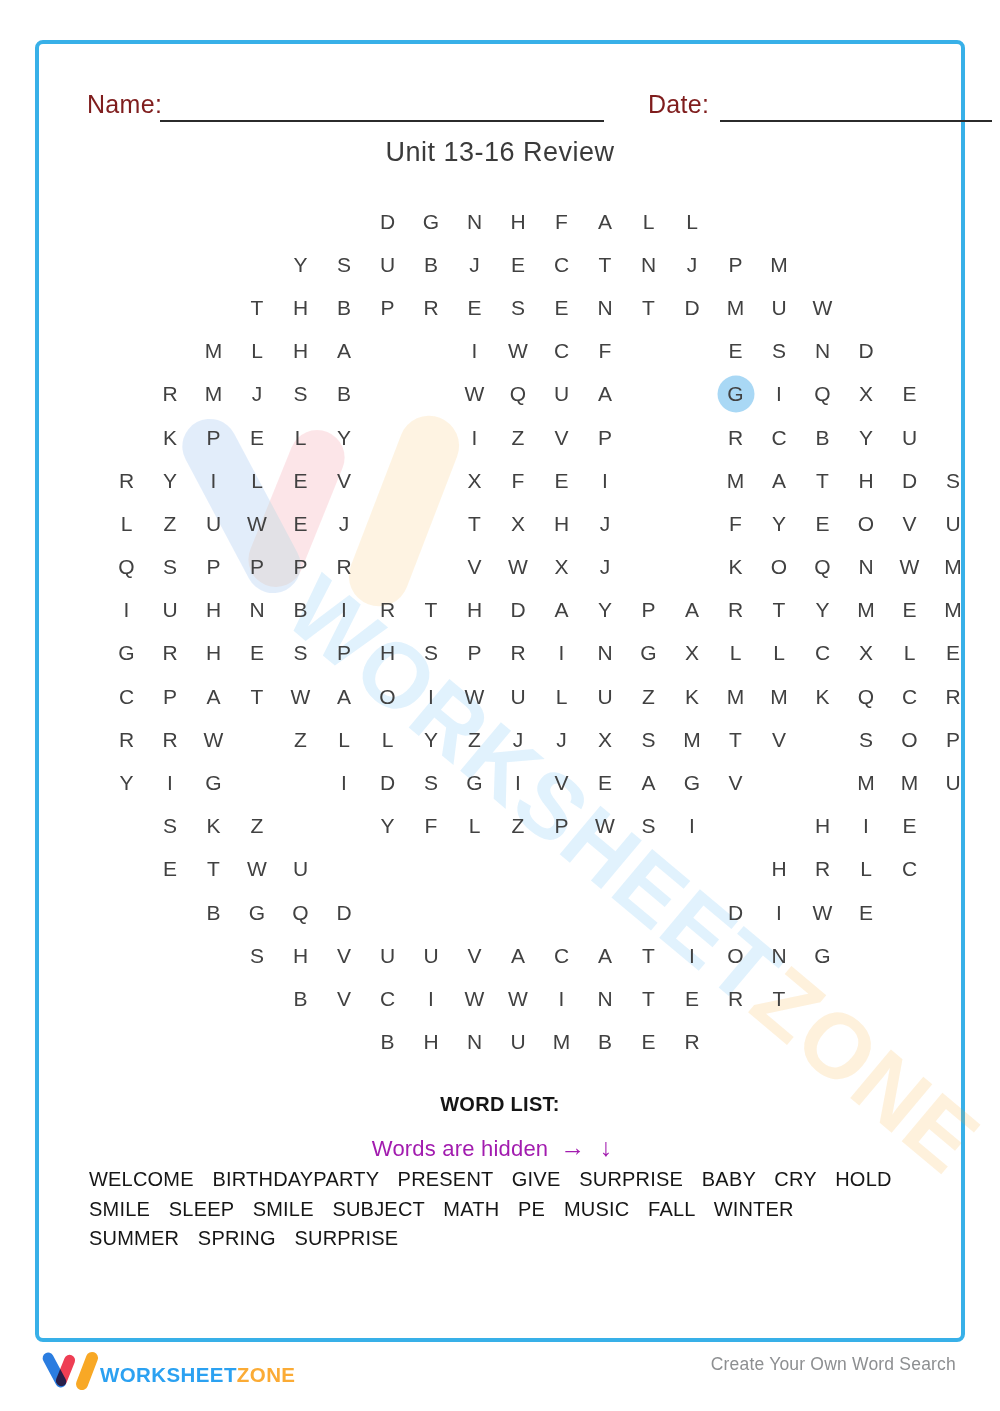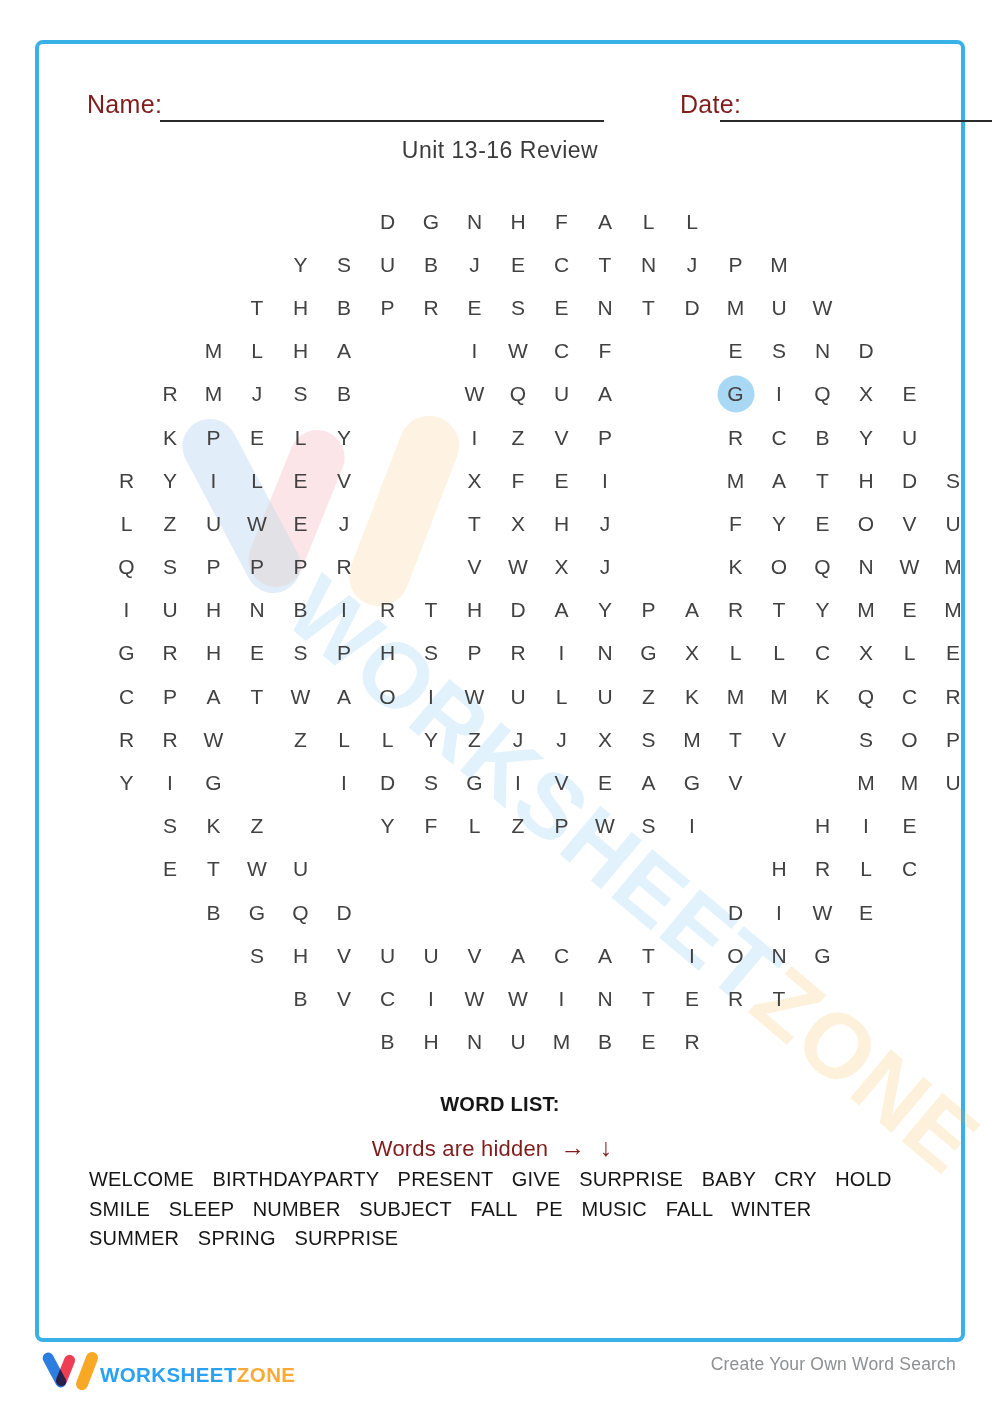--- a/index.html
+++ b/index.html
@@ -8,27 +8,27 @@
     font-family:"Liberation Sans", sans-serif;color:#333;
   }
   
   .sheet-border{
     position:absolute;left:35px;top:40px;width:922px;height:1294px;
     border:4px solid var(--border);border-radius:8px;background:#fff;
   }
   
   .hdr-label{position:absolute;font-size:25px;color:#7f1d1d;letter-spacing:.3px;}
   .name-label{left:48px;top:46px;}
-  .date-label{left:609px;top:46px;margin-left:32px;}
+  .date-label{left:609px;top:46px;}
   .fill-line{position:absolute;border-bottom:2.5px solid #2b2b2b;height:29px;top:47px;}
   .name-line{left:121px;width:444px;}
   .date-line{left:681px;width:272px;}
   .page-title{
     position:absolute;left:0;right:0;top:93px;text-align:center;
-    font-size:23px;color:#3b3b3b;letter-spacing:.5px;
+    font-size:27px;color:#3b3b3b;letter-spacing:.5px;
   }
   
   .wm-logo{position:absolute;left:150px;top:362px;width:44px;height:40px;
     transform:scale(5);transform-origin:0 0;opacity:.13;pointer-events:none;}
   .logo-box{position:relative;width:44px;height:40px;}
   .stroke{position:absolute;border-radius:6px;}
   .stroke.blue{width:11px;height:38px;left:4.5px;top:.5px;background:var(--logo-blue);transform:rotate(-28deg);}
   .stroke.red{width:11px;height:33px;left:15.5px;top:3.5px;background:var(--logo-red);transform:rotate(22deg);mix-blend-mode:multiply;}
   .stroke.yellow{width:12px;height:40px;left:37px;top:1px;background:var(--logo-yellow);transform:rotate(21deg);}
   .wm-text{
@@ -51,21 +51,21 @@
     content:"";position:absolute;width:37px;height:37px;border-radius:50%;
     background:var(--highlight);left:50%;top:50%;transform:translate(-50%,-50%);z-index:0;
   }
   
   .wl-title{
     position:absolute;left:0;right:0;top:1049px;text-align:center;
     font-size:20px;font-weight:600;color:#151515;letter-spacing:.3px;
   }
   .wl-subtitle{
     position:absolute;left:0;right:16px;top:1089px;text-align:center;
-    font-size:22px;color:#7f1d1d;letter-spacing:.2px;
+    font-size:22px;color:#a21caf;letter-spacing:.2px;
   }
   .wl-subtitle .arrow{font-size:25px;font-weight:500;}
   .wl-subtitle .a1{margin-left:12px;}
   .wl-subtitle .a2{margin-left:14px;}
   .wl-words{
     position:absolute;left:50px;right:46px;top:1121px;z-index:2;
     font-size:20px;color:#161616;letter-spacing:.2px;
   }
   .word-line{word-spacing:13px;line-height:29.6px;white-space:nowrap;}
   
@@ -1062,21 +1062,21 @@
       <div class="cell"></div>
       <div class="cell"></div>
     </div>
 
   <div class="wl-title">WORD LIST:</div>
   <div class="wl-subtitle">
     <span>Words are hidden</span><span class="arrow a1">→</span><span class="arrow a2">↓</span>
   </div>
   <div class="wl-words">
       <div class="word-line">WELCOME BIRTHDAYPARTY PRESENT GIVE SURPRISE BABY CRY HOLD</div>
-      <div class="word-line">SMILE SLEEP NUMBER SUBJECT FALL PE MUSIC FALL WINTER</div>
+      <div class="word-line">SMILE SLEEP SMILE SUBJECT MATH PE MUSIC FALL WINTER</div>
       <div class="word-line">SUMMER SPRING SURPRISE</div>
     </div>
 </div>
 
 <div class="footer-logo">
   <div class="logo-box">
     <div class="stroke blue"></div>
     <div class="stroke red"></div>
     <div class="stroke yellow"></div>
   </div>

